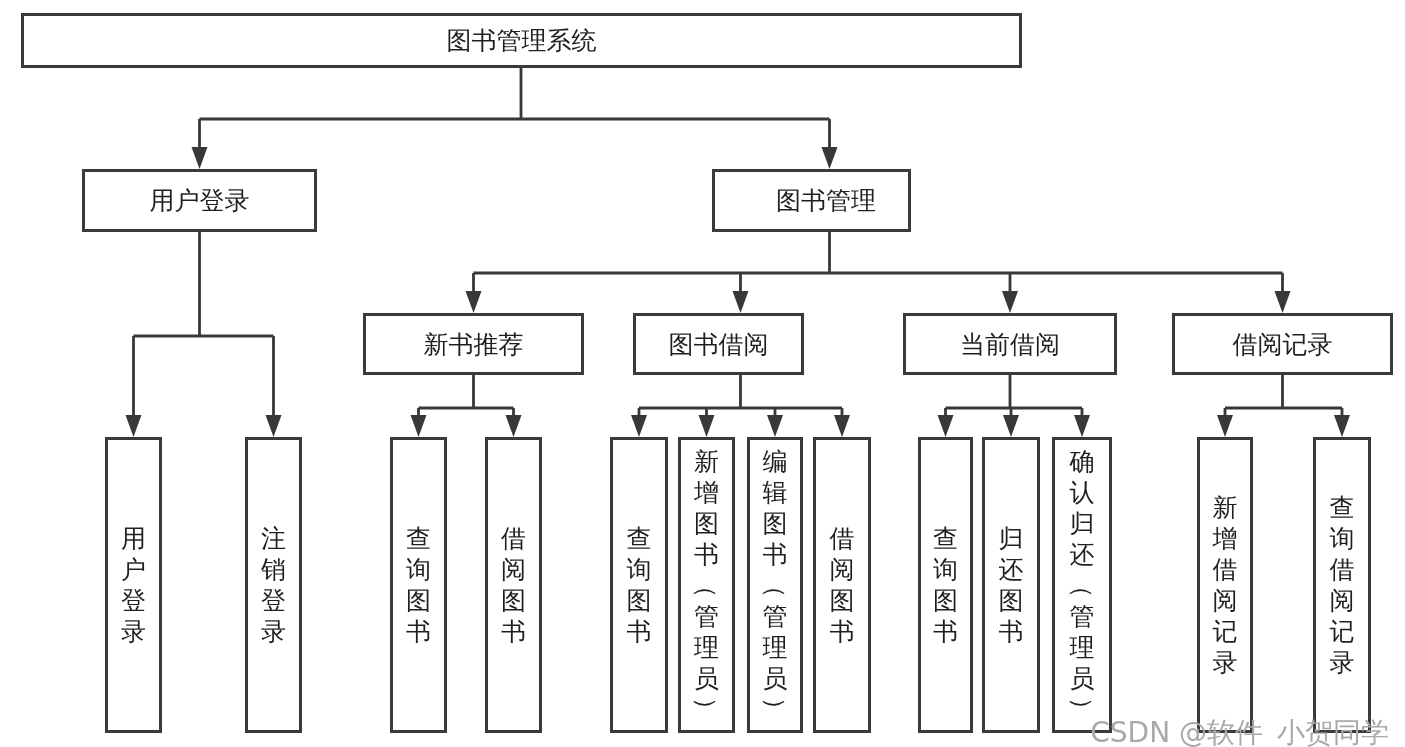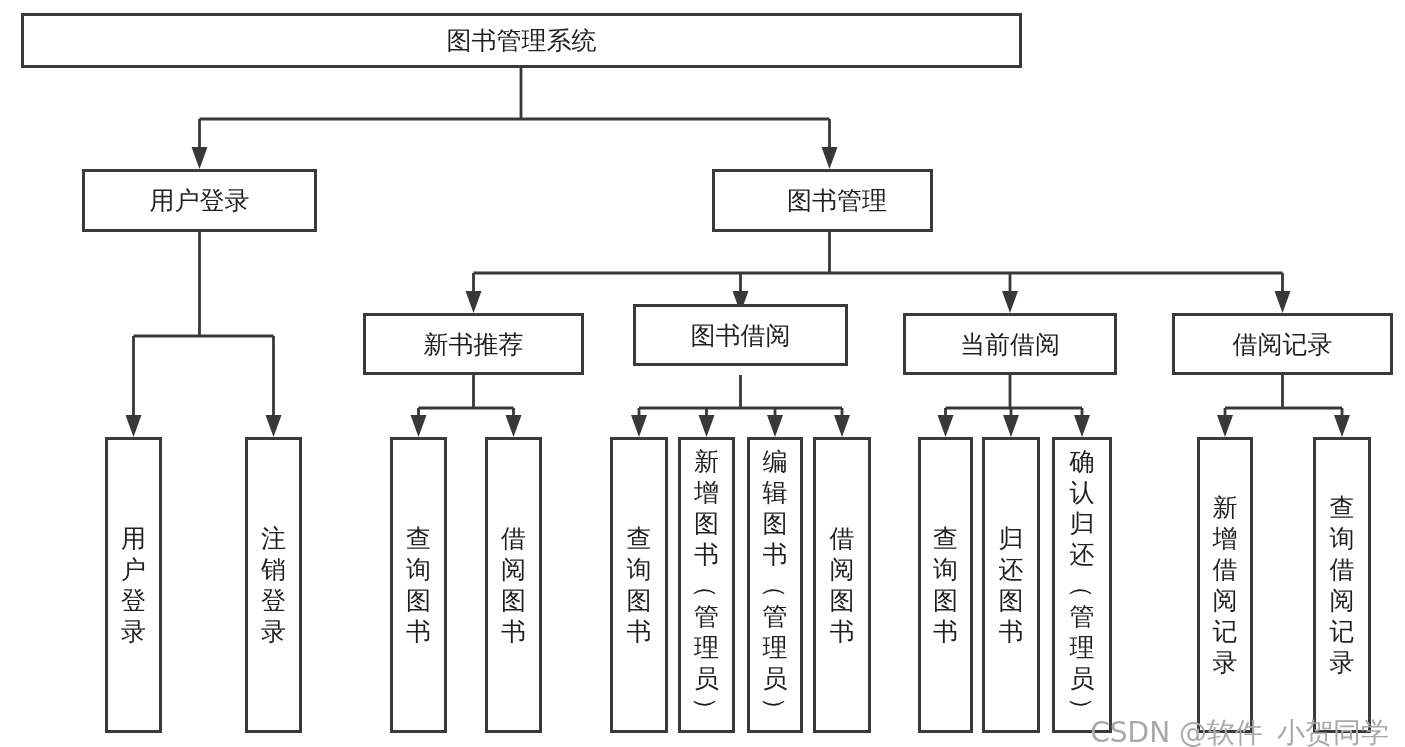--- a/index.html
+++ b/index.html
@@ -71,28 +71,28 @@
     <polygon points="1334,415 1350,415 1342,437"></polygon>
   </svg>
 
   <div class="box" style="left:21px;top:13px;width:1001px;height:55px;">
     <span>图书管理系统</span>
   </div>
 
   <div class="box" style="left:82px;top:169px;width:235px;height:63px;text-align:right;">
     <span>用户登录</span>
   </div>
-  <div class="box" style="left:712px;top:169px;width:221px;height:63px;padding-left:29px;">
+  <div class="box" style="left:712px;top:169px;width:199px;height:63px;padding-left:29px;">
     <span>图书管理</span>
   </div>
 
   <div class="box" style="left:363px;top:313px;width:221px;height:62px;">
     <span>新书推荐</span>
   </div>
-  <div class="box" style="left:633px;top:304px;width:215px;height:62px;">
+  <div class="box" style="left:633px;top:313px;width:171px;height:62px;">
     <span>图书借阅</span>
   </div>
   <div class="box" style="left:903px;top:313px;width:214px;height:62px;">
     <span>当前借阅</span>
   </div>
   <div class="box" style="left:1172px;top:313px;width:221px;height:62px;font-family:Liberation Mono, monospace;">
     <span>借阅记录</span>
   </div>
 
   <div class="box leaf" style="left:105px;width:57px;">

